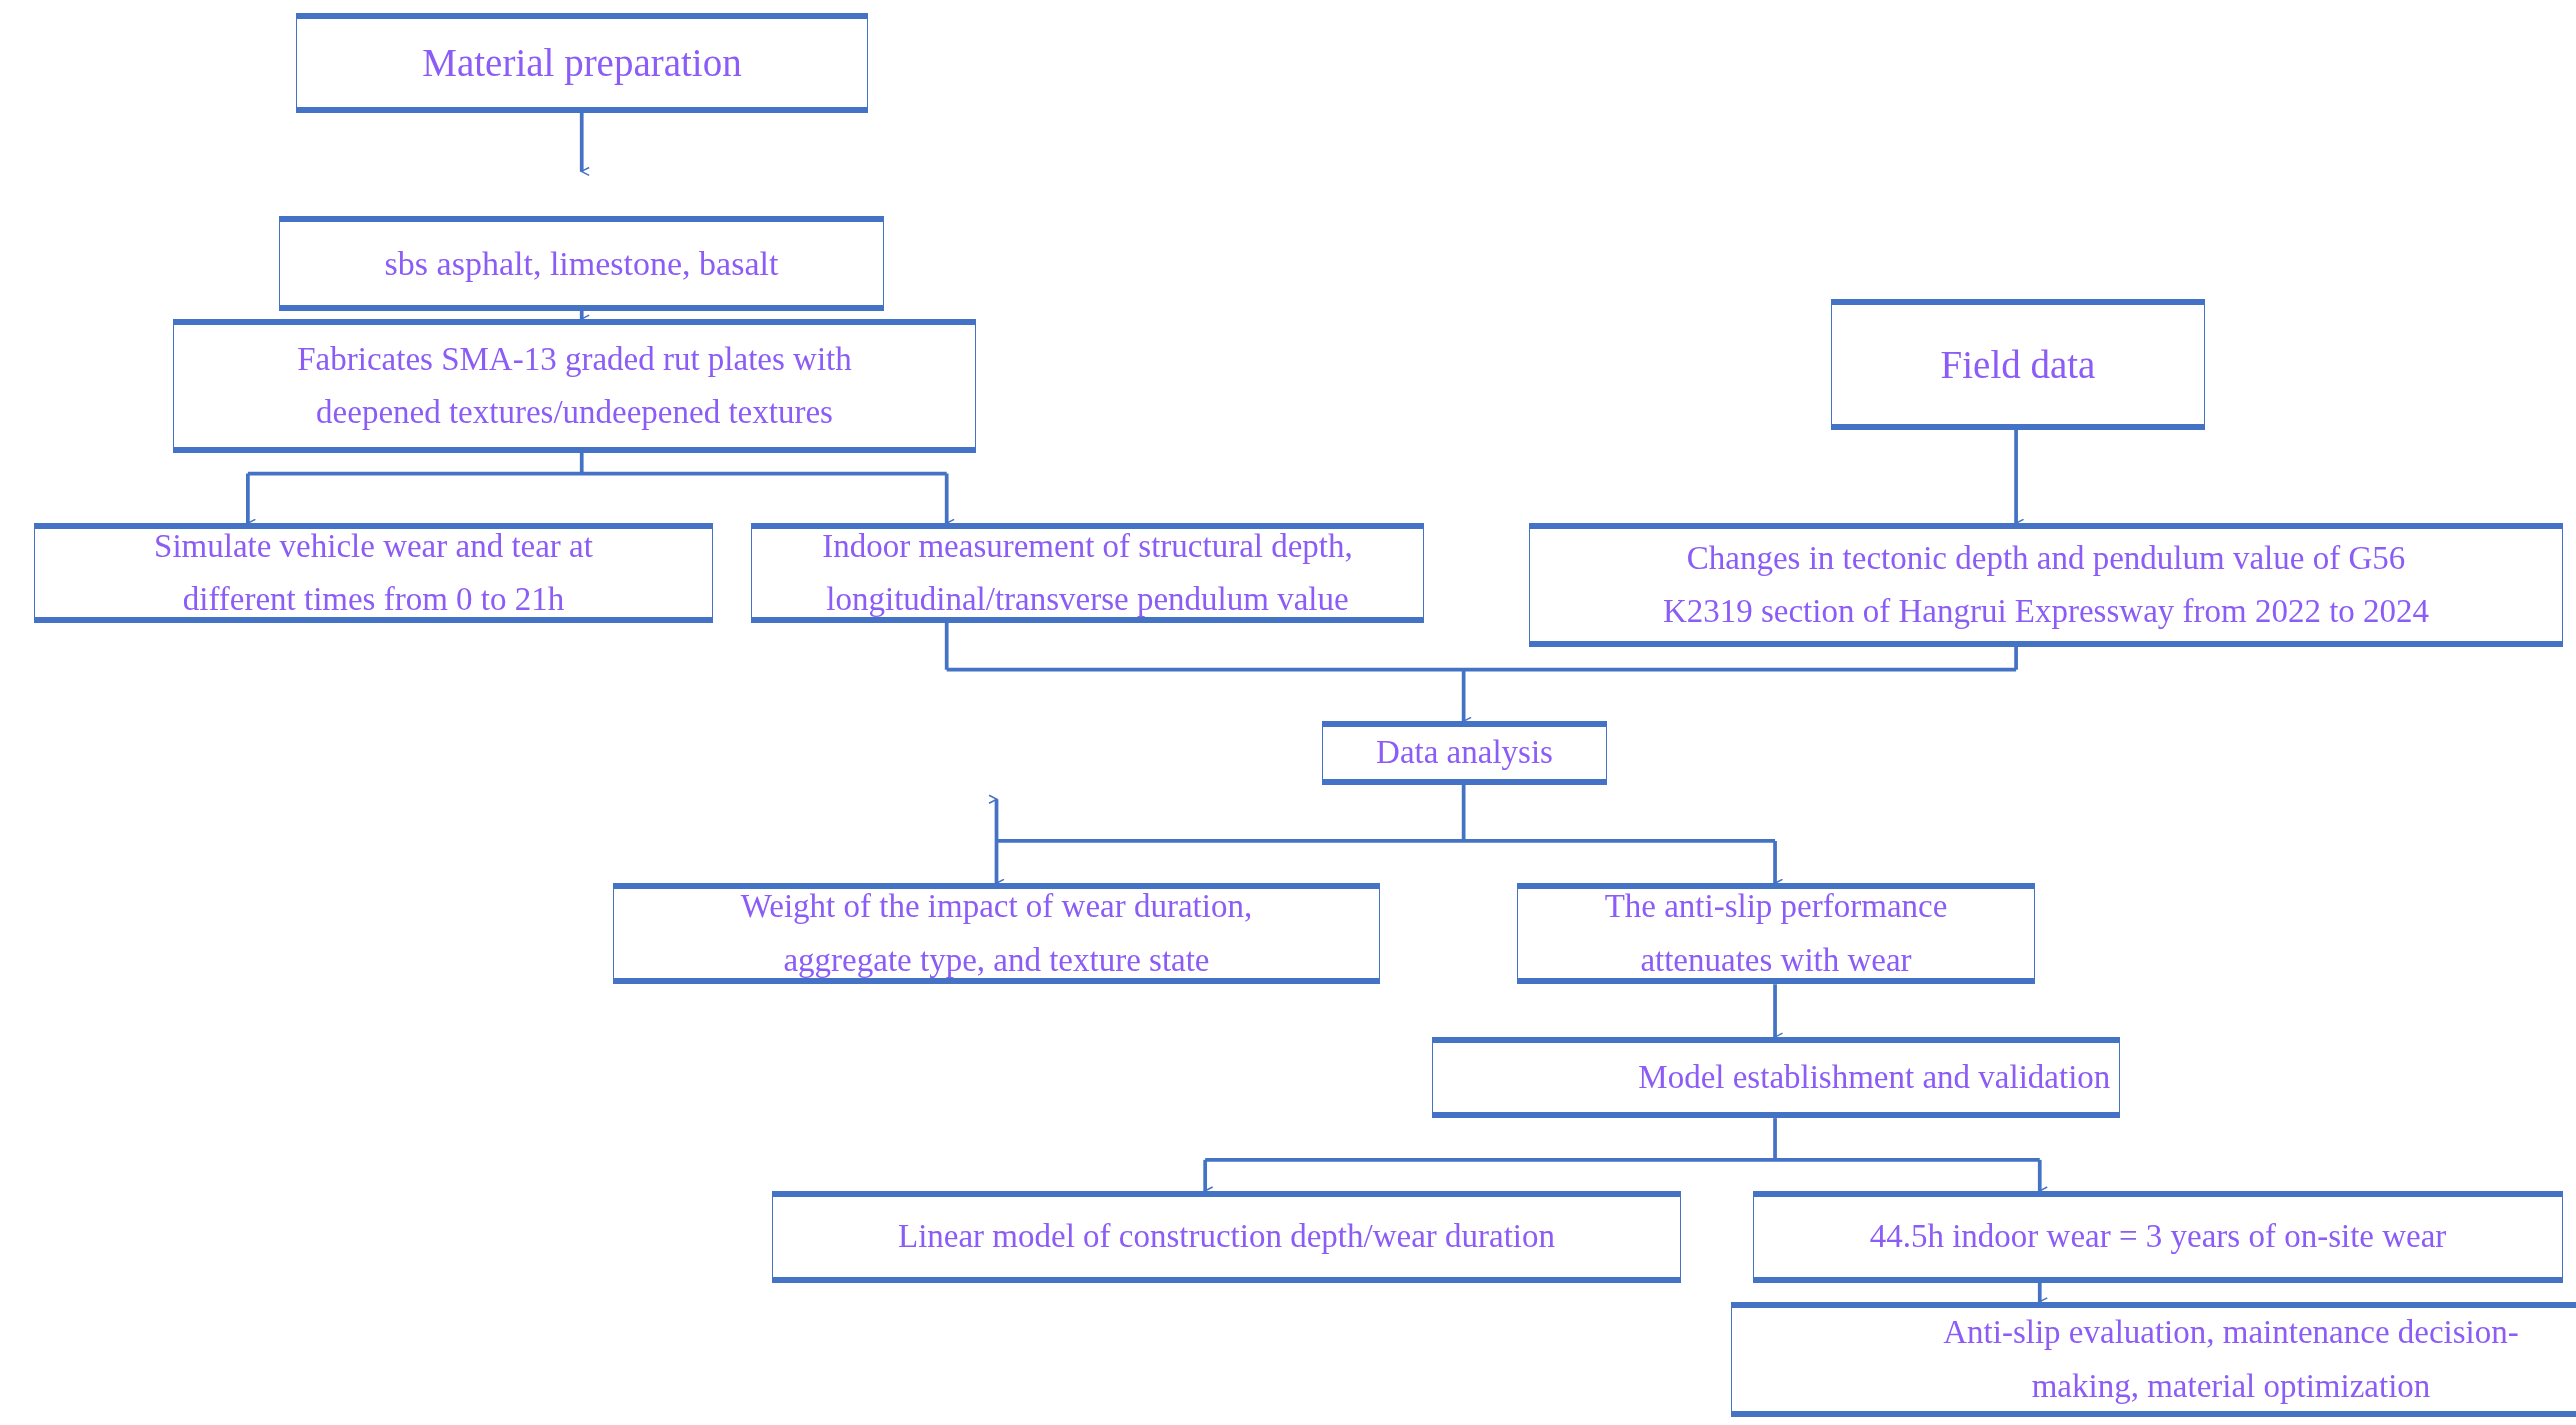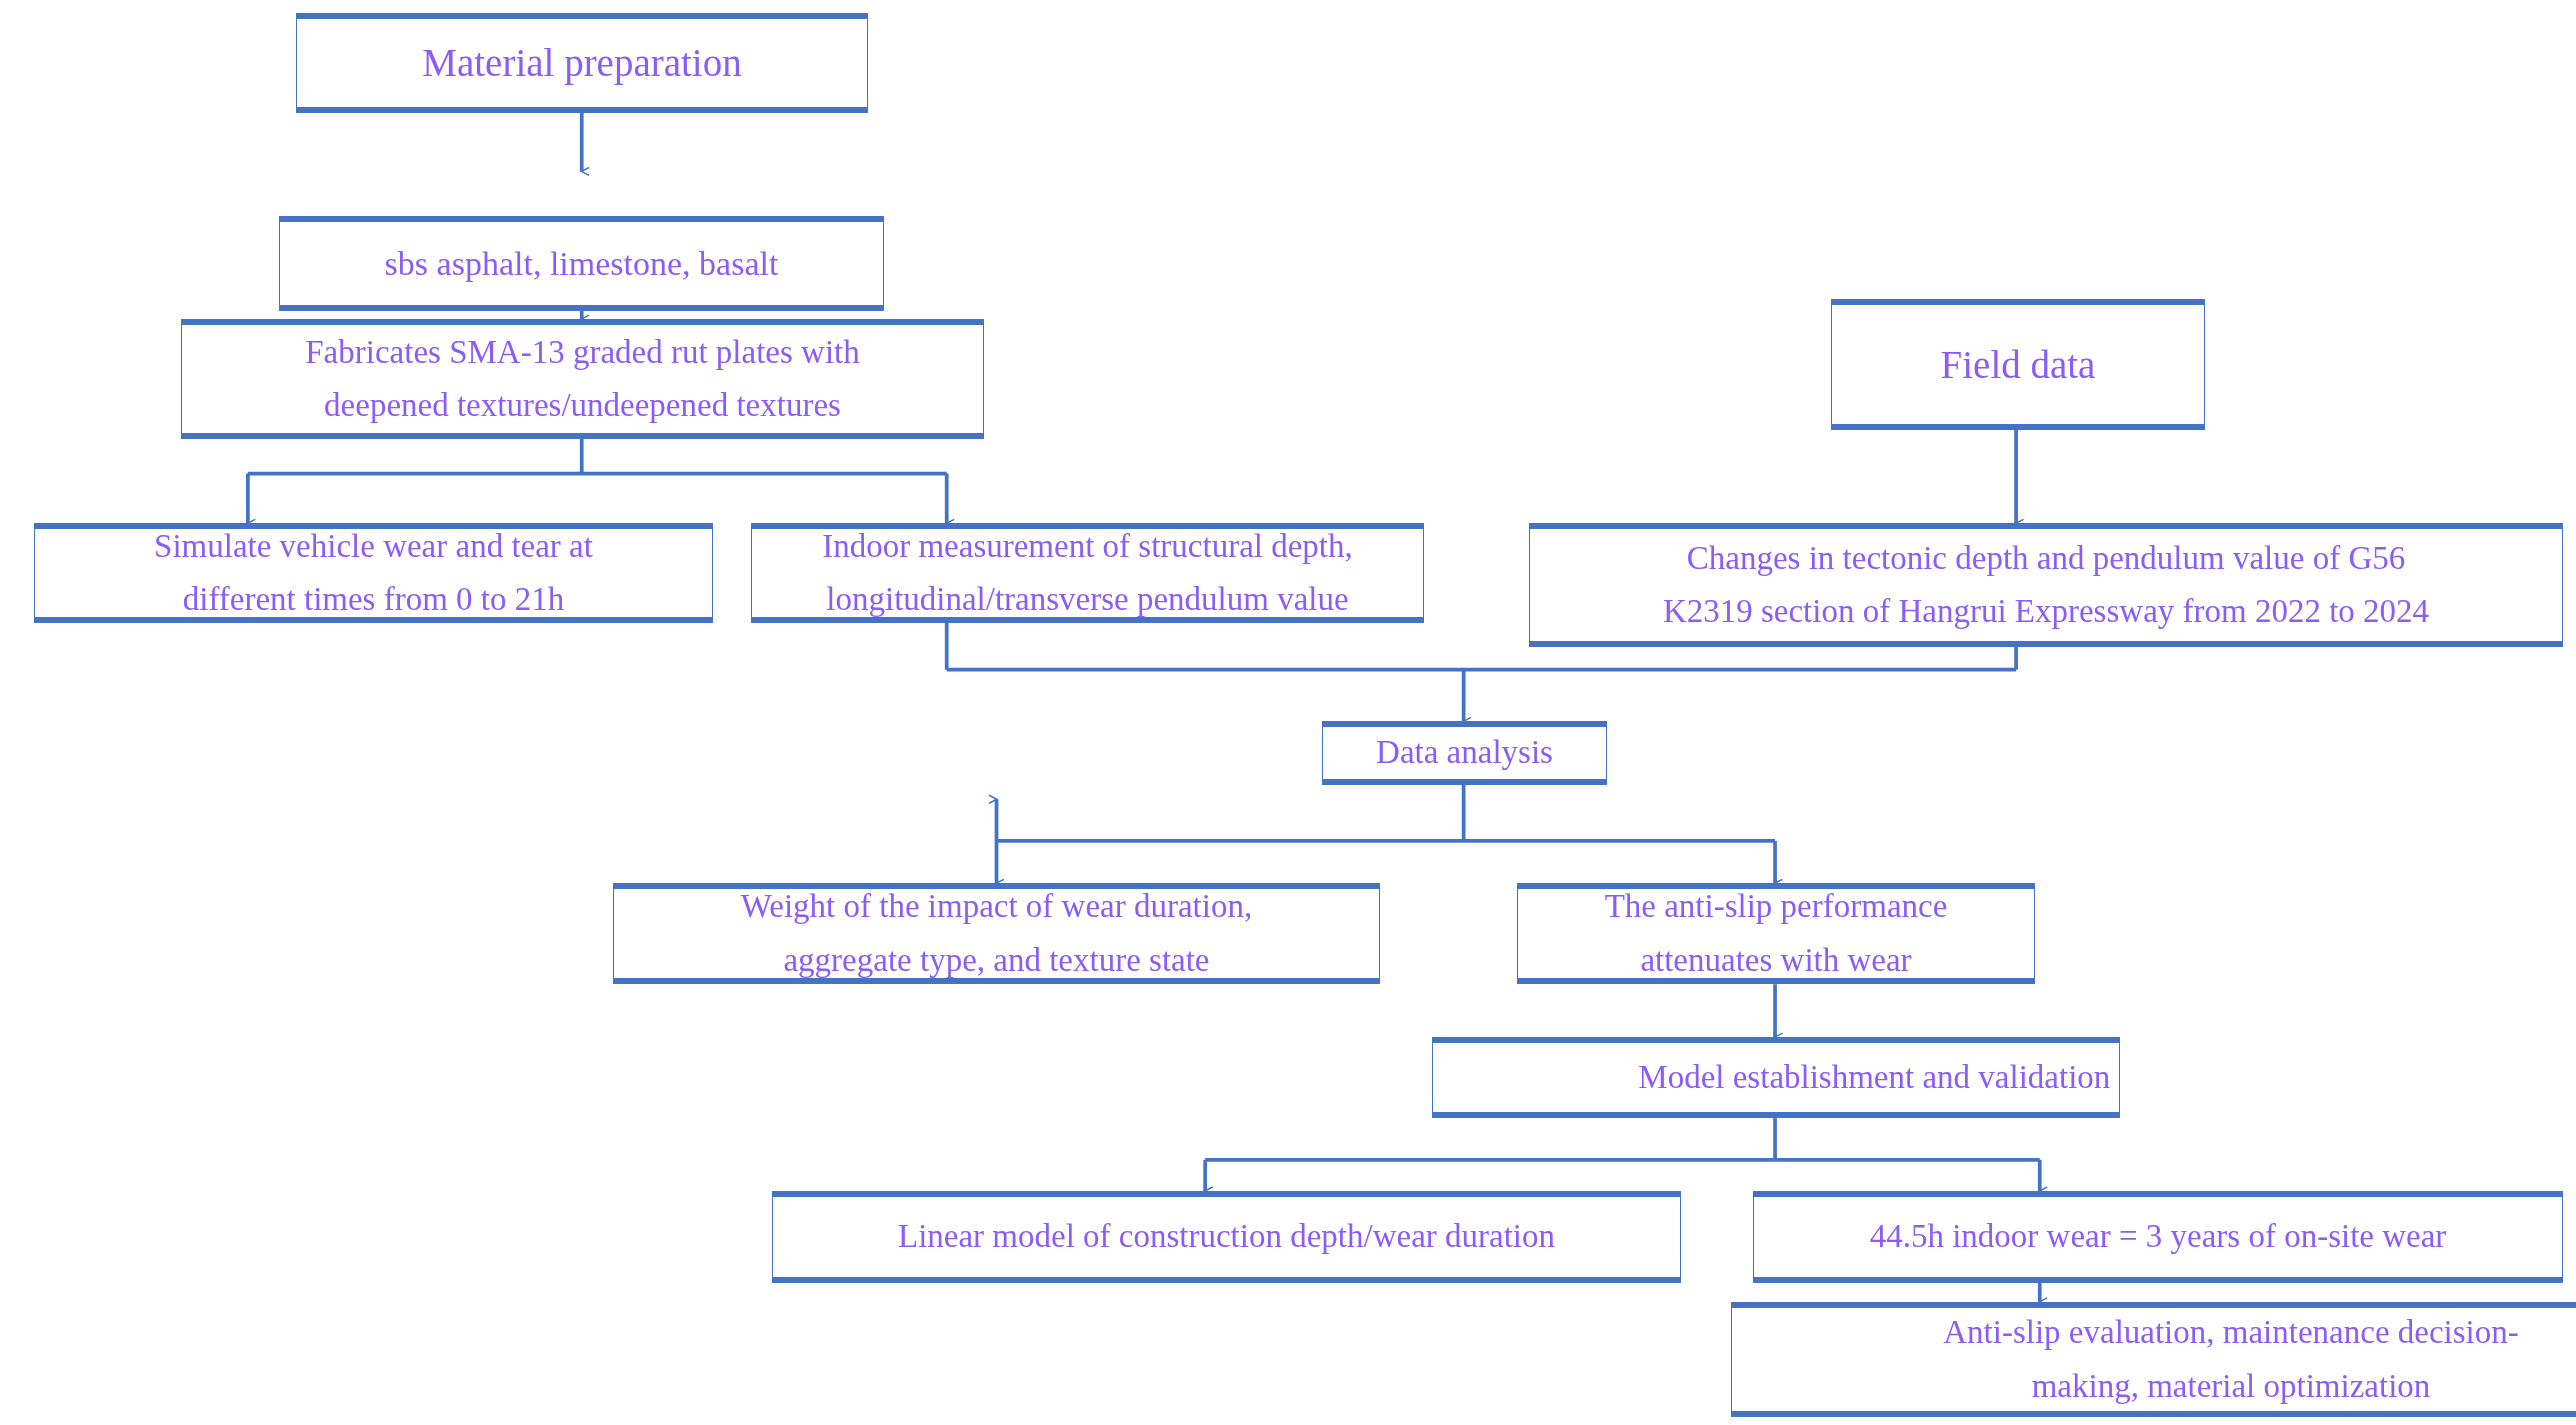--- a/index.html
+++ b/index.html
@@ -95,21 +95,21 @@
   </svg>
 
   <div class="node t-big" style="left:296px; top:12.5px; width:572px; height:100px;">
     <span class="txt">Material preparation</span>
   </div>
 
   <div class="node t-mid" style="left:279px; top:171px; width:605px; height:95px;margin-top:45px;">
     <span class="txt">sbs asphalt, limestone, basalt</span>
   </div>
 
-  <div class="node t-body" style="left:181px; top:319px; width:803px; height:120px;font-family:Liberation Serif, serif;">
+  <div class="node t-body" style="left:173px; top:319px; width:803px; height:134px;font-family:Liberation Serif, serif;">
     <span class="txt">Fabricates SMA-13 graded rut plates with
 deepened textures/undeepened textures</span>
   </div>
 
   <div class="node t-big" style="left:1831px; top:299px; width:374px; height:131px;">
     <span class="txt">Field data</span>
   </div>
 
   <div class="node t-body" style="left:34px; top:523px; width:679px; height:100px;">
     <span class="txt">Simulate vehicle wear and tear at

